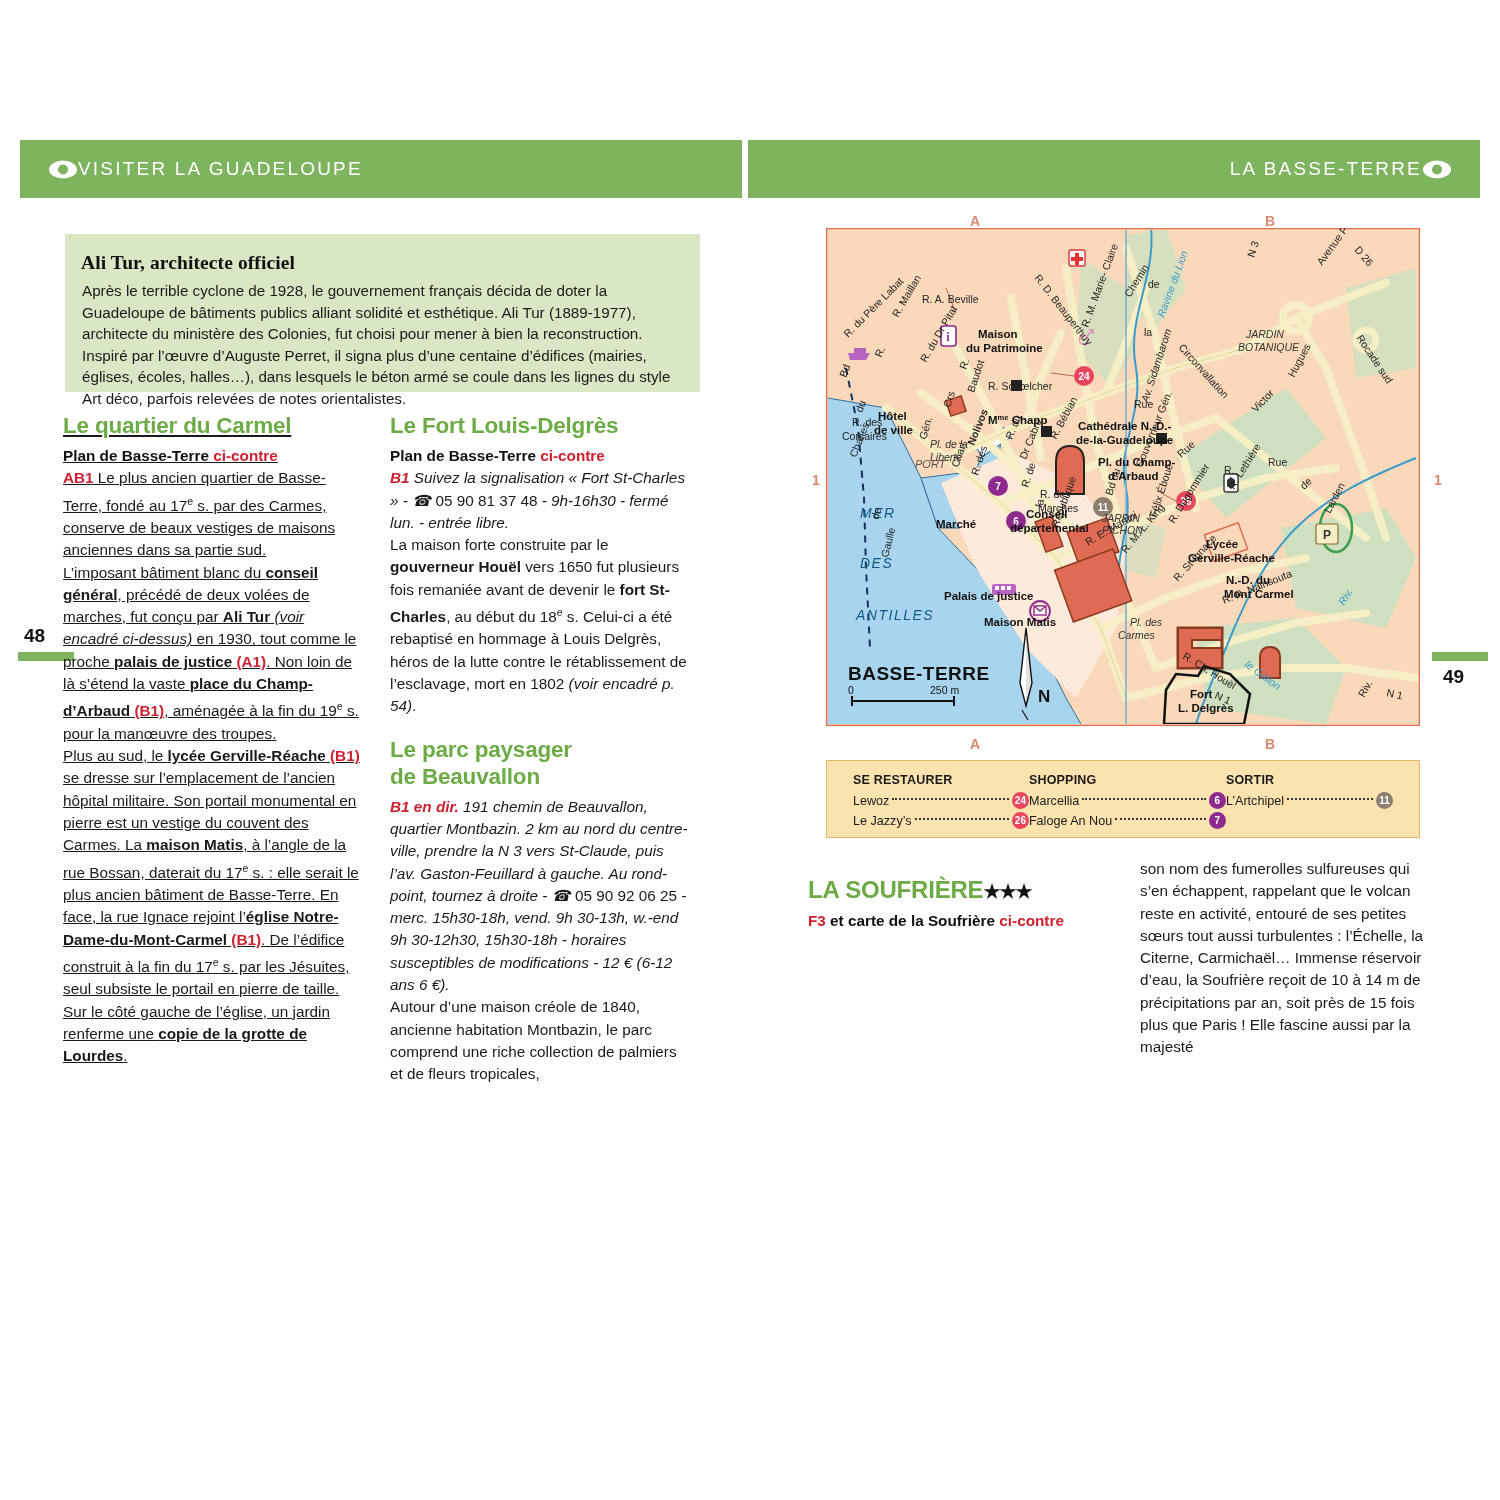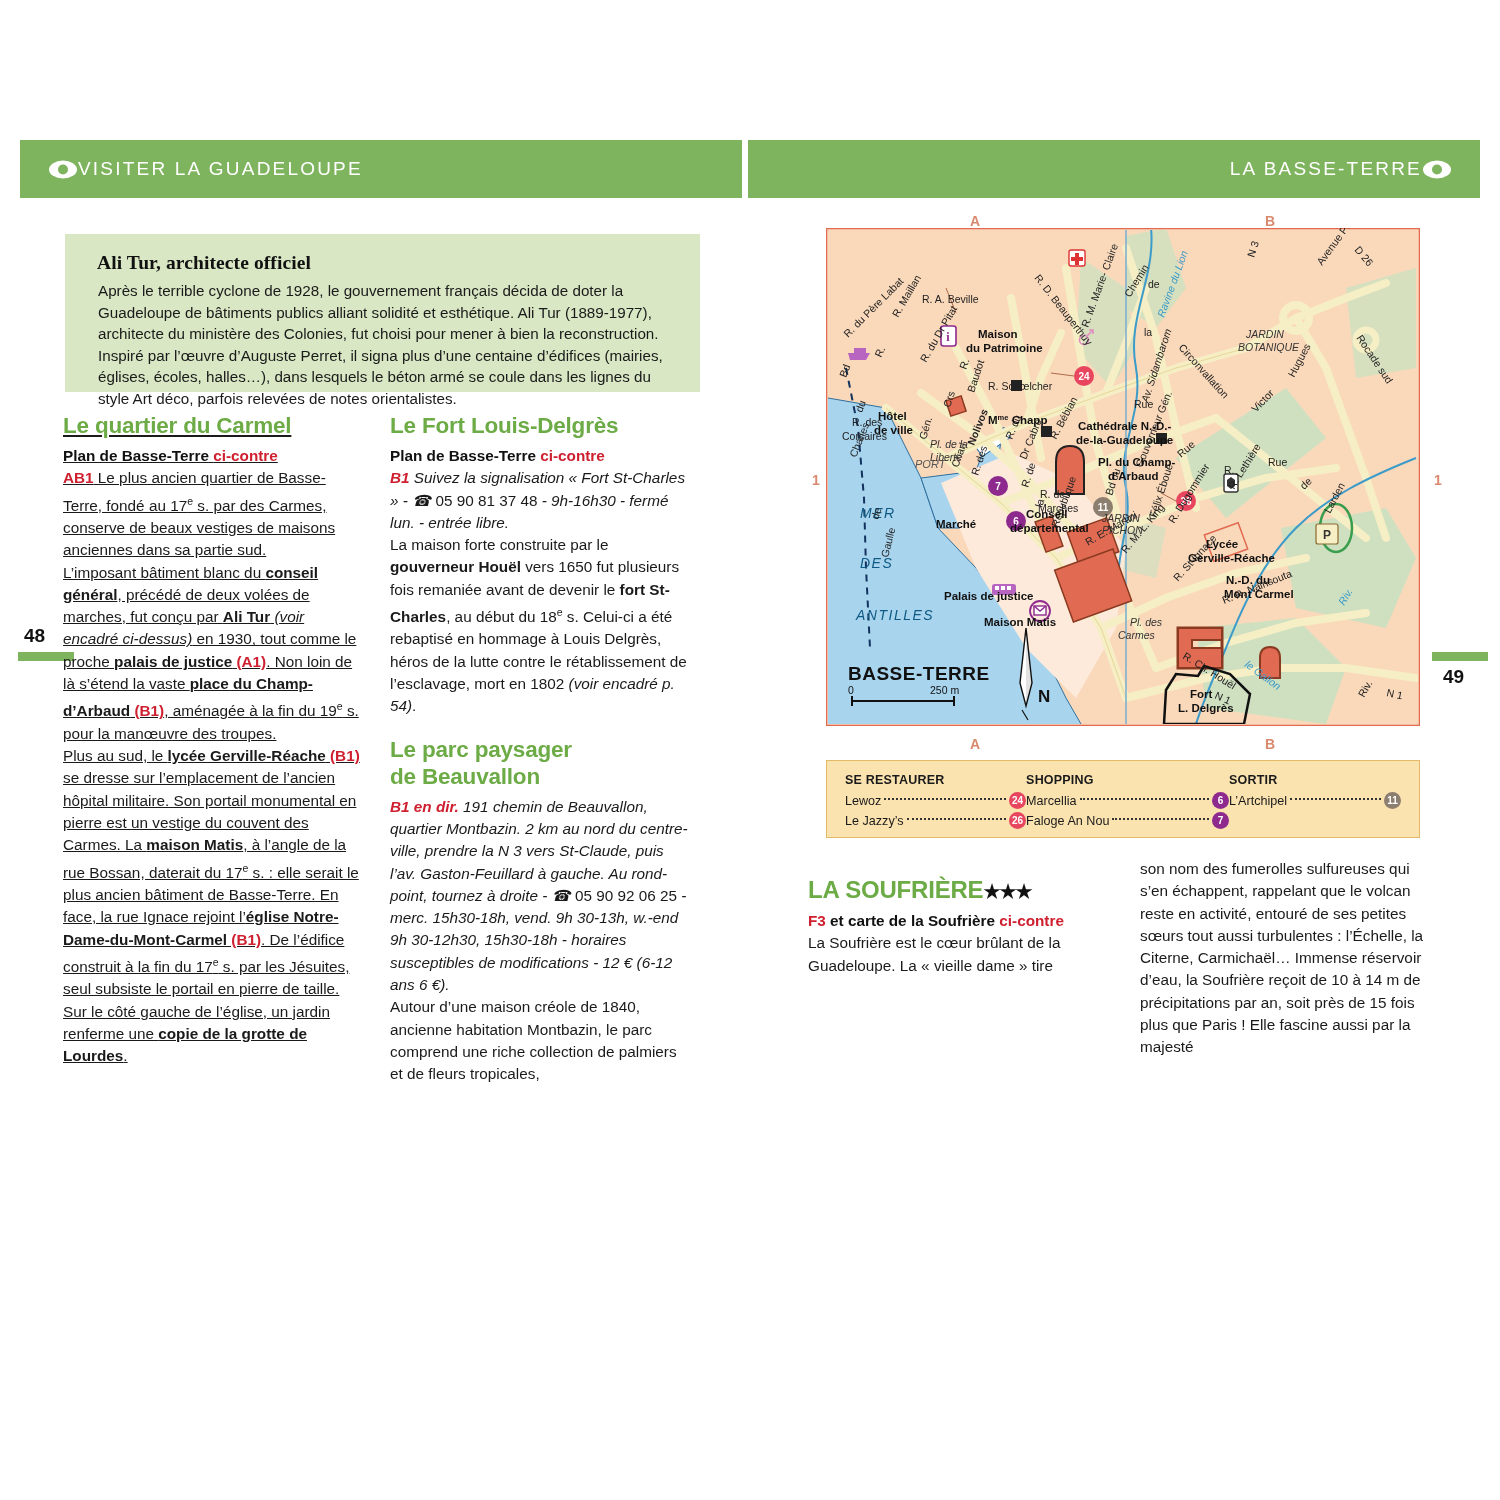--- a/index.html
+++ b/index.html
@@ -28,21 +28,21 @@
   .pagenum{position:absolute;font-weight:bold;font-size:19px;color:#111;}
   .pagenum.l{left:24px;top:625px;}
   .pagenum.r{left:1443px;top:625px;margin-top:41px;}
   .pagerule{position:absolute;height:9px;width:56px;background:#7fb45f;}
   .pagerule.l{left:18px;top:652px;}
   .pagerule.r{left:1432px;top:652px;}
 
   
   .alibox{
     position:absolute;left:65px;top:234px;width:635px;height:158px;
-    background:#d9e7c4;padding:18px 24px 0 32px;box-sizing:border-box;
+    background:#d9e7c4;padding:18px 24px 0 16px;box-sizing:border-box;
   }
   .alibox h3{
     margin:0 0 6px 0;font-family:"Liberation Serif", serif;
     font-size:19.5px;font-weight:bold;color:#111;letter-spacing:.1px;
   }
   .alibox p{margin:1px;font-size:15.2px;line-height:21.5px;color:#1a1a1a;}
 
   
   .col{position:absolute;width:300px;font-size:15.3px;line-height:22.3px;color:#1a1a1a;}
   .col p{margin:0;}
@@ -74,21 +74,21 @@
   .gl-b-top{left:1265px;top:213px;}
   .gl-a-bot{left:970px;top:736px;}
   .gl-b-bot{left:1265px;top:736px;}
   .gl-1-l{left:812px;top:472px;}
   .gl-1-r{left:1434px;top:472px;}
 
   
   .legend{
     position:absolute;left:826px;top:760px;width:594px;height:78px;
     background:#fbe3b0;border:1px solid #e3b866;box-sizing:border-box;
-    padding:12px 18px;display:flex;
+    padding:12px 26px;display:flex;
   }
   .legcol{flex:1;}
   .legcol.c2{flex:1.12;}
   .legcol.c3{flex:.95;}
   .legtitle{font-weight:bold;font-size:12.5px;color:#1a1a1a;margin-bottom:5px;letter-spacing:.2px;}
   .legrow{display:flex;align-items:center;font-size:12.6px;color:#1a1a1a;margin-bottom:3px;}
   .legname{white-space:nowrap;}
   .legdots{flex:1;border-bottom:2px dotted #333;margin:0 3px 4px 3px;min-width:14px;}
   .pin{
     width:17px;height:17px;border-radius:50%;display:inline-flex;
@@ -439,20 +439,19 @@
         <span class="legname">L’Artchipel</span>
         <span class="legdots"></span>
         <span class="pin grey">11</span>
       </div>
     </div>
   </div>
 
   <div class="col col-c">
     <h2 class="soufr"><span>LA SOUFRIÈRE</span><span class="stars">★★★</span></h2>
     <p><span class="red">F3</span><span class="lead"> et carte de la Soufrière </span><span class="red">ci-contre</span></p>
-    <p>La Soufrière est le cœur brûlant de la Guadeloupe. La « vieille dame » tire</p>
   </div>
 
   <div class="col col-d">
     <p>son nom des fumerolles sulfureuses qui s’en échappent, rappelant que le volcan reste en activité, entouré de ses petites sœurs tout aussi turbulentes : l’Échelle, la Citerne, Carmichaël… Immense réservoir d’eau, la Soufrière reçoit de 10 à 14 m de précipitations par an, soit près de 15 fois plus que Paris ! Elle fascine aussi par la majesté</p>
   </div>
 
 </div>
 
 </body></html>

